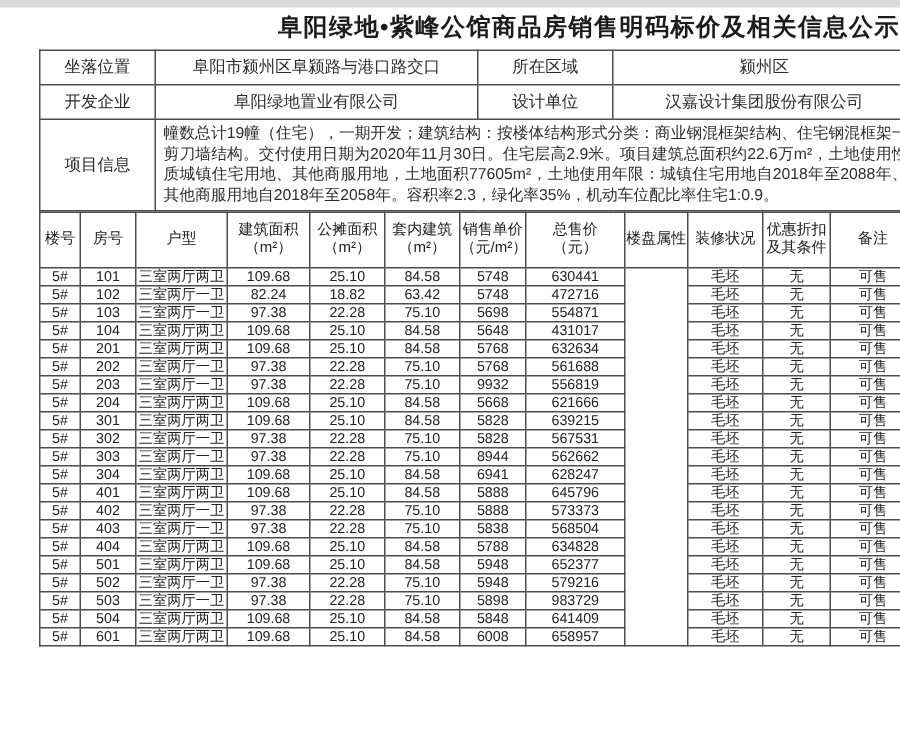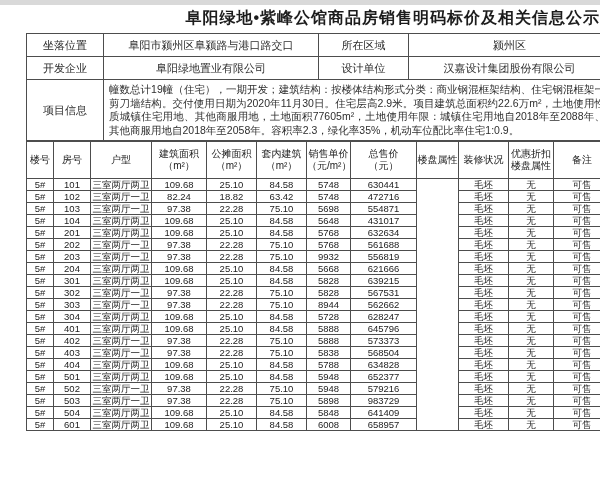--- a/index.html
+++ b/index.html
@@ -133,21 +133,21 @@
 （m²）</th>
       <th>套内建筑
 （m²）</th>
       <th>销售单价
 （元/m²）</th>
       <th>总售价
 （元）</th>
       <th>楼盘属性</th>
       <th>装修状况</th>
       <th>优惠折扣
-楼盘属性</th>
+及其条件</th>
       <th>备注</th>
     </tr>
   </thead>
   <tbody id="price-body">
       <tr>
         <td>5#</td>
         <td>101</td>
         <td>三室两厅两卫</td>
         <td>109.68</td>
         <td>25.10</td>
@@ -289,21 +289,21 @@
         <td>无</td>
         <td>可售</td>
       </tr>
       <tr>
         <td>5#</td>
         <td>304</td>
         <td>三室两厅两卫</td>
         <td>109.68</td>
         <td>25.10</td>
         <td>84.58</td>
-        <td>5728</td>
+        <td>6941</td>
         <td>628247</td>
         <td>毛坯</td>
         <td>无</td>
         <td>可售</td>
       </tr>
       <tr>
         <td>5#</td>
         <td>401</td>
         <td>三室两厅两卫</td>
         <td>109.68</td>

